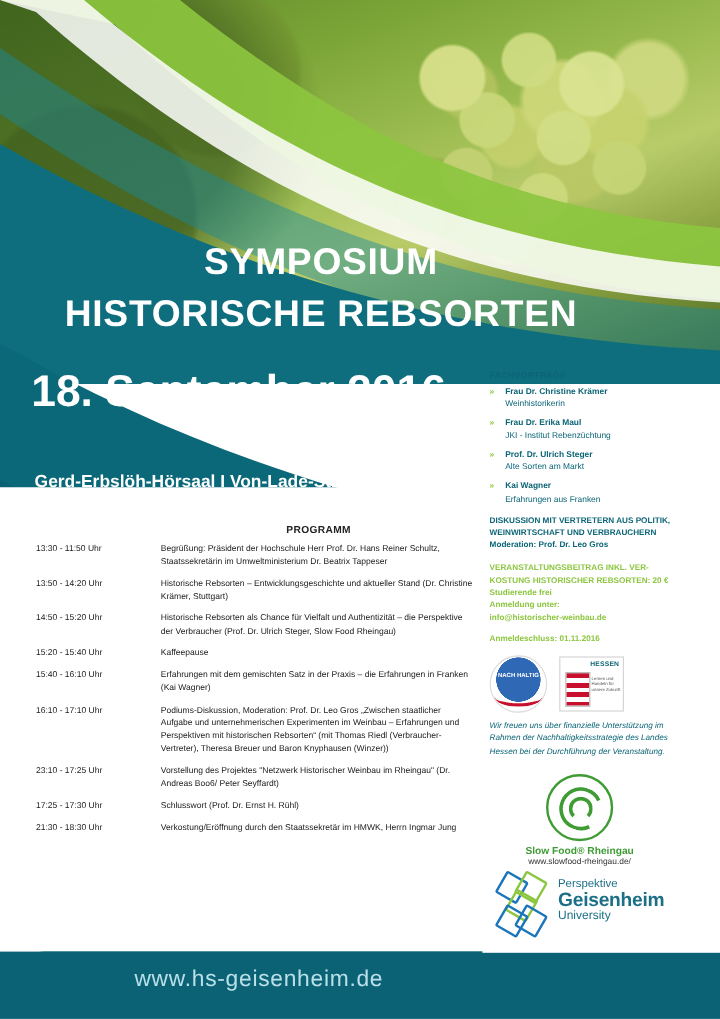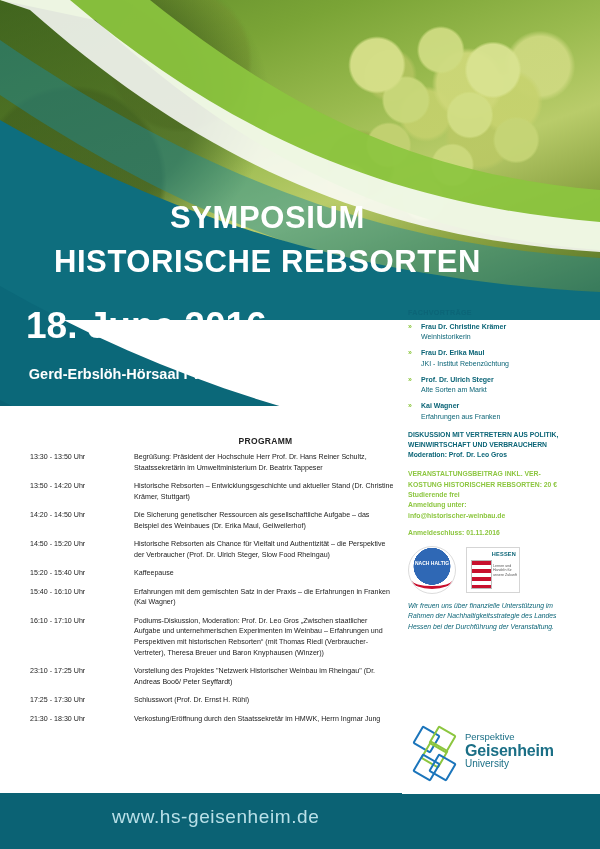--- a/index.html
+++ b/index.html
@@ -94,21 +94,21 @@
     left: 0; top: 368px;
     width: 420px;
     text-align: center;
     color: #ffffff;
     font-size: 15px;
     font-weight: bold;
     z-index: 6;
   }
   .venue {
     position: absolute;
-    left: 0; top: 366px;
+    left: 0; top: 394px;
     width: 420px;
     text-align: center;
     color: #ffffff;
     font-size: 14.5px;
     font-weight: bold;
     z-index: 6;
   }
 
   
   .main-col {
@@ -367,38 +367,34 @@
     <path d="M403,126 C 470,150 530,166 600,174 L600,30 C 520,22 440,4 403,0 Z" fill="#0a6173" opacity="0"></path>
   </svg>
 
   <div style="position:absolute;left:400px;top:404px;width:200px;height:0;z-index:3;"></div>
   <div style="position:absolute;left:402px;top:404px;width:198px;height:390px;background:#ffffff;z-index:4;"></div>
 
   <div class="headline">
     <span>SYMPOSIUM</span>
     <span class="l2">HISTORISCHE REBSORTEN</span>
   </div>
-  <div class="date">18. June 2016</div>
+  <div class="date">18. September 2016</div>
   <div class="venue">Gerd-Erbslöh-Hörsaal I Von-Lade-Str. 1 I Geisenheim</div>
 
   <div class="main-col">
     <div class="programm-label">PROGRAMM</div>
     <table class="program">
       <tbody>
         <tr>
-          <td class="tm">13:30 - 13:50 Uhr</td>
+          <td class="tm">13:30 - 11:50 Uhr</td>
           <td class="ds">Begrüßung:  Präsident der Hochschule Herr Prof. Dr. Hans Reiner Schultz, Staatssekretärin im Umweltministerium Dr. Beatrix Tappeser</td>
         </tr>
         <tr>
           <td class="tm">13:50 - 14:20 Uhr</td>
           <td class="ds">Historische Rebsorten – Entwicklungsgeschichte und aktueller Stand (Dr. Christine Krämer, Stuttgart)</td>
-        </tr>
-        <tr>
-          <td class="tm">14:20 - 14:50 Uhr</td>
-          <td class="ds">Die Sicherung genetischer Ressourcen als gesellschaftliche Aufgabe – das Beispiel des Weinbaues (Dr. Erika Maul, Geilweilerhof)</td>
         </tr>
         <tr>
           <td class="tm">14:50 - 15:20 Uhr</td>
           <td class="ds">Historische Rebsorten als Chance für Vielfalt und Authentizität – die Perspektive der Verbraucher (Prof. Dr. Ulrich Steger, Slow Food Rheingau)</td>
         </tr>
         <tr>
           <td class="tm">15:20 - 15:40 Uhr</td>
           <td class="ds">Kaffeepause</td>
         </tr>
         <tr>
@@ -481,20 +477,28 @@
       </div>
       <div class="hessen">
         <div class="hs-txt">HESSEN</div>
         <div class="lion"></div>
         <div class="sub">Lernen und Handeln für unsere Zukunft</div>
       </div>
     </div>
 
     <div class="support">Wir freuen uns über finanzielle Unterstützung im Rahmen der Nachhaltigkeitsstrategie des Landes Hessen bei der Durchführung der Veranstaltung.</div>
 
+    <div class="slowfood">
+      <div class="sf-mark">
+        <div class="spiral"></div>
+        <div class="spiral2"></div>
+      </div>
+      <div class="sf-name">Slow Food® Rheingau</div>
+      <div class="sf-url">www.slowfood-rheingau.de/</div>
+    </div>
   </div>
 
   <div class="hgu">
     <div class="mark">
       <div class="hex a"></div>
       <div class="hex b"></div>
       <div class="hex c"></div>
       <div class="hex d"></div>
       <div class="hex e"></div>
     </div>

